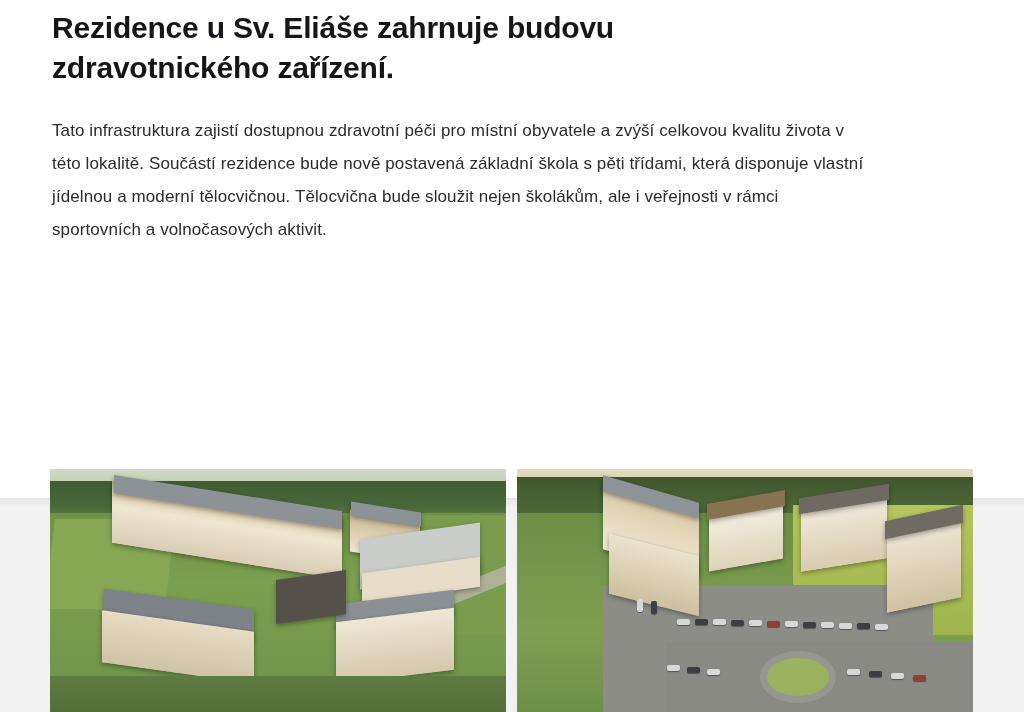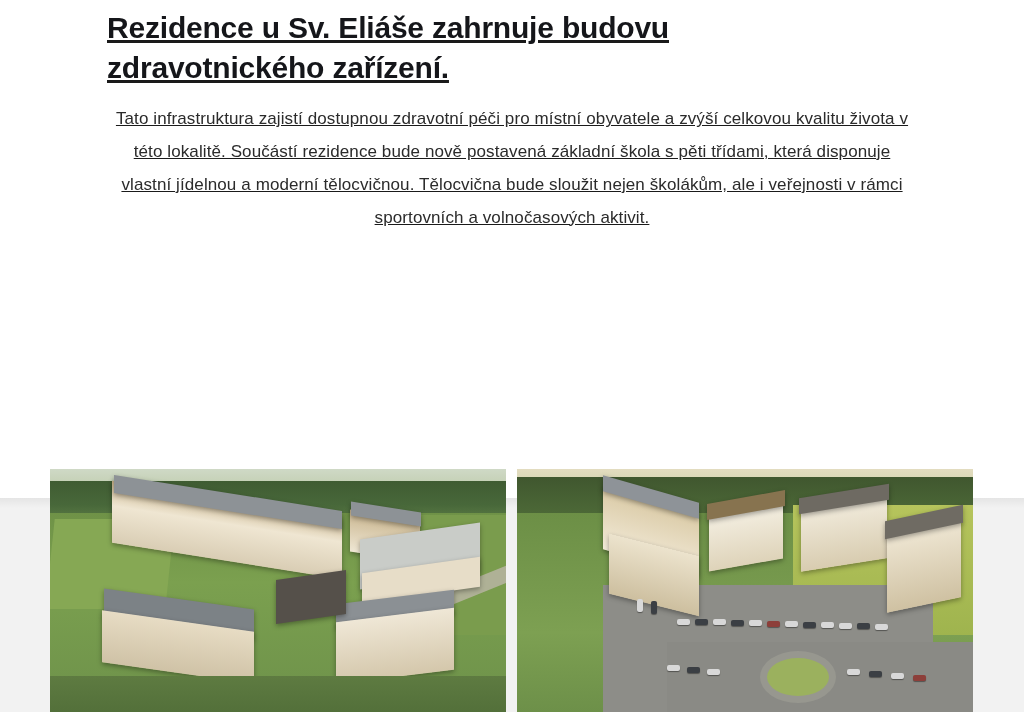--- a/index.html
+++ b/index.html
@@ -36,22 +36,21 @@
     position: absolute;
     left: 0;
     top: 0;
     width: 100%;
     height: 10px;
     background: linear-gradient(to bottom, rgba(0,0,0,0.055), rgba(0,0,0,0));
   }
 
   .content {
     position: relative;
-    padding: 0 107px;
-    text-decoration: underline;
+    padding: 0 52px;
   }
 
   .headline {
     margin: 0;
     padding-top: 8px;
     font-size: 30px;
     line-height: 1.32;
     font-weight: bold;
     letter-spacing: -0.2px;
     color: #15161a;
@@ -60,21 +59,21 @@
 
   .body-copy {
     margin: 0;
     font-size: 17px;
     line-height: 1.93;
     color: #2b2b2b;
     font-weight: 400;
     max-width: 815px;
     letter-spacing: 0.1px;
   }
-  .para-1 { margin-top: 16px; text-align: center; }
+  .para-1 { margin-top: 28px; }
   .para-2 { margin-top: 26px; }
 
   .gallery {
     position: absolute;
     left: 50px;
     top: 469px;
     width: 924px;
     height: 243px;
     display: flex;
     gap: 11px;

